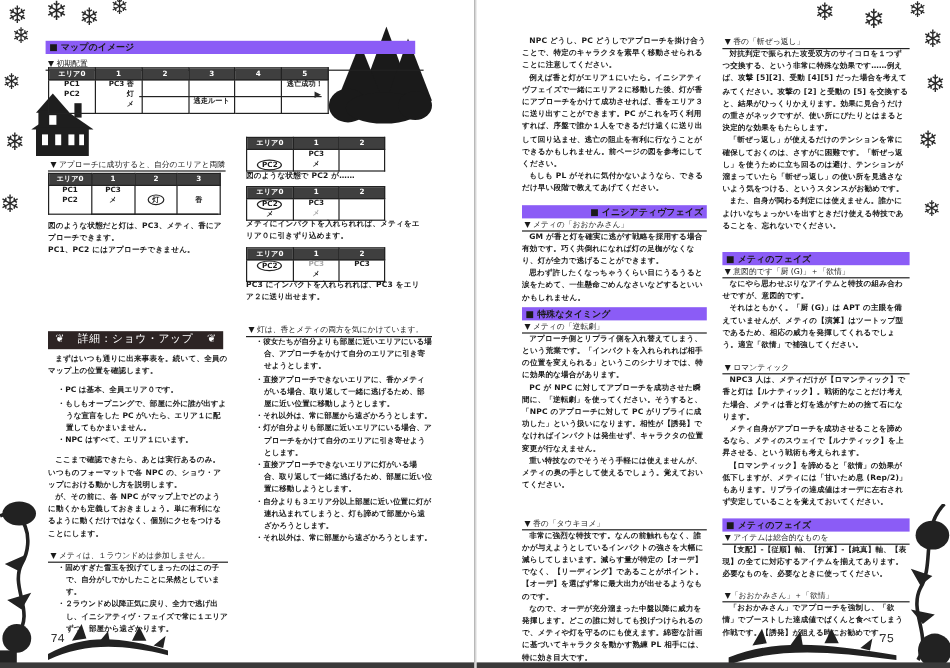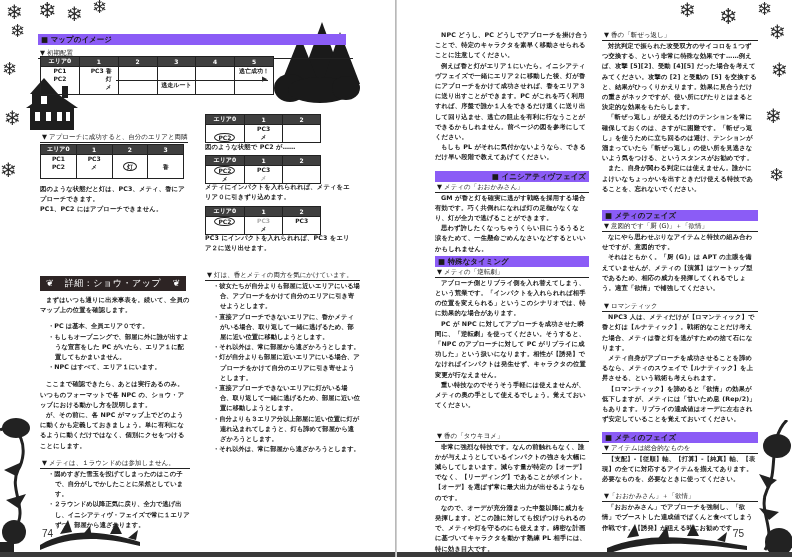--- a/index.html
+++ b/index.html
@@ -21,21 +21,21 @@
   .bullets li::before { content: "・"; }
 
   table.grid { border-collapse: collapse; font-size: 6px; }
   table.grid th { background: #3f3f3f; color: #fff; font-weight: bold; height: 9px; padding: 0; text-align: center; border: 1px solid #222; }
   table.grid td { border: 1px solid #222; text-align: center; vertical-align: top; padding: 0; line-height: 8px; font-weight: bold; }
   .circ { display: inline-block; border: 1px solid #222; border-radius: 50%; padding: 0 3px; line-height: 7px; }
   .faded { color: #aaa; }
 
   .title-bar { position: absolute; background: #2d2424; color: #fff; font-size: 9px; height: 15px; line-height: 15px; padding: 0 6px; display: flex; justify-content: space-between; }
   .title-bar .t { letter-spacing: 0.5px; }
-  .page-num { position: absolute; font-size: 10px; color: #333; font-family: Liberation Sans, sans-serif; }
+  .page-num { position: absolute; font-size: 10px; color: #333; font-family: Liberation Mono, monospace; }
 
   .deco { position: absolute; color: #2a2a2a; line-height: 1; pointer-events: none; }
   .snow { font-size: 18px; }
   svg { display: block; }
 </style>
 </head>
 <body>
 
 <div class="spread">
 

